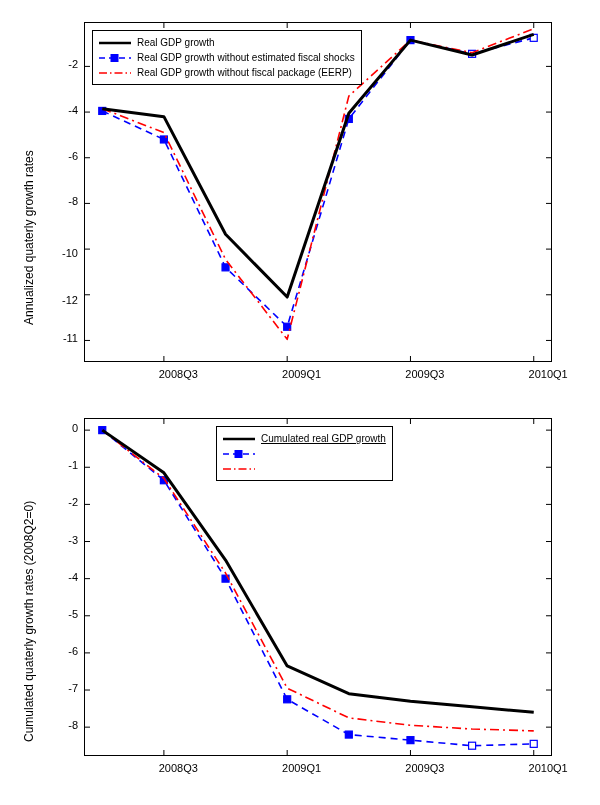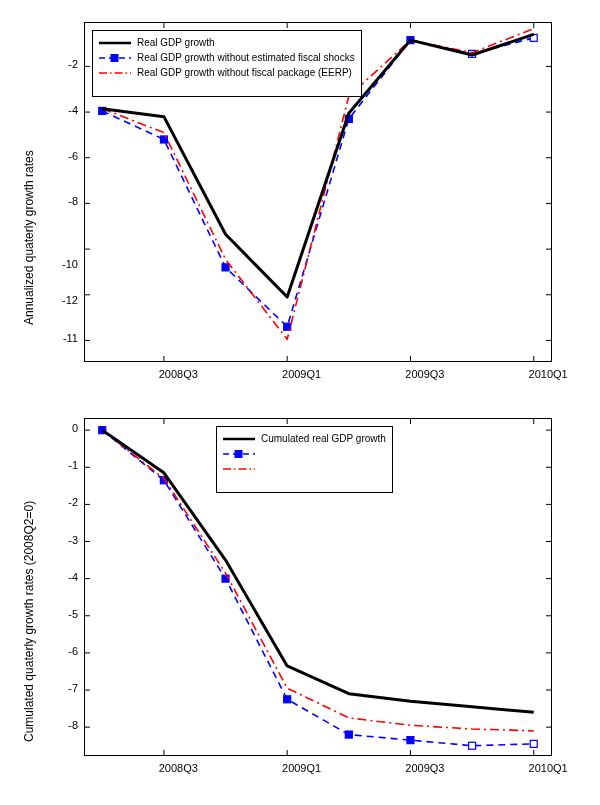--- a/index.html
+++ b/index.html
@@ -51,21 +51,21 @@
     color: #000;
     transform-origin: 0 0;
     transform: rotate(-90deg);
     white-space: nowrap;
   }
   .legend-box {
     position: absolute;
     box-sizing: border-box;
     border: 1px solid #000;
     background: #ffffff;
-    padding: 4px 6px 16px 5px;
+    padding: 4px 6px 4px 5px;
   }
   .legend-row {
     display: flex;
     align-items: center;
     height: 15px;
     white-space: nowrap;
   }
   .legend-sample {
     width: 34px;
     height: 12px;
@@ -120,21 +120,21 @@
           <rect x="445.24" y="11.34" width="7" height="7" fill="#ffffff" stroke="#0000ff" stroke-width="1.2"></rect>
           <polyline points="17.26,85.64 78.90,109.62 140.54,236.37 202.18,316.30 263.82,73.08 325.46,17.13 387.10,29.69 448.74,5.71" fill="none" stroke="#ff0000" stroke-width="1.6" stroke-dasharray="9,4,2,4" stroke-linejoin="round"></polyline>
           <polyline points="17.26,85.64 78.90,93.64 140.54,211.25 202.18,274.05 263.82,90.21 325.46,17.13 387.10,31.97 448.74,11.42" fill="none" stroke="#000000" stroke-width="3" stroke-linejoin="round"></polyline>
         </svg>
     </div>
 
     <div class="ylabel" style="left:22px; top:325px;">Annualized quaterly growth rates</div>
 
     <div class="ytick-label" style="left: 42px; top: 332.446px; width: 36px;">-11</div>
     <div class="ytick-label" style="left: 42px; top: 294px; width: 36px;">-12</div>
-    <div class="ytick-label" style="left: 42px; top: 258px; width: 36px;">-10</div>
+    <div class="ytick-label" style="left: 42px; top: 247px; width: 36px;">-10</div>
     <div class="ytick-label" style="left: 42px; top: 195.419px; width: 36px;">-8</div>
     <div class="ytick-label" style="left: 42px; top: 149.743px; width: 36px;">-6</div>
     <div class="ytick-label" style="left: 42px; top: 104.068px; width: 36px;">-4</div>
     <div class="ytick-label" style="left: 42px; top: 58.3919px; width: 36px;">-2</div>
 
     <div class="xtick-label" style="top: 368px; width: 70px; left: 127.899px;">2008Q3</div>
     <div class="xtick-label" style="top: 368px; width: 70px; left: 251.18px;">2009Q1</div>
     <div class="xtick-label" style="top: 368px; width: 70px; left: 374.46px;">2009Q3</div>
     <div class="xtick-label" style="top: 368px; width: 70px; left: 497.741px;">2010Q1</div>
 
@@ -222,21 +222,21 @@
     <div class="ytick-label" style="left: 42px; top: 207.773px; width: 36px;">-5</div>
     <div class="ytick-label" style="left: 42px; top: 244.901px; width: 36px;">-6</div>
     <div class="ytick-label" style="left: 42px; top: 282.028px; width: 36px;">-7</div>
     <div class="ytick-label" style="left: 42px; top: 319.155px; width: 36px;">-8</div>
 
     <div class="xtick-label" style="top: 362px; width: 70px; left: 127.899px;">2008Q3</div>
     <div class="xtick-label" style="top: 362px; width: 70px; left: 251.18px;">2009Q1</div>
     <div class="xtick-label" style="top: 362px; width: 70px; left: 374.46px;">2009Q3</div>
     <div class="xtick-label" style="top: 362px; width: 70px; left: 497.741px;">2010Q1</div>
 
-    <div class="legend-box" id="legend-bottom" style="left:216px; top:26px;">
+    <div class="legend-box" id="legend-bottom" style="left:216px; top:26px;text-decoration:underline;">
       <div class="legend-row">
         <span class="legend-sample">
           <svg width="34" height="12">
               <line x1="1" y1="6" x2="33" y2="6" stroke="#000000" stroke-width="2.5"></line>
             </svg>
         </span>
         <span class="legend-text">Cumulated real GDP growth</span>
       </div>
       <div class="legend-row">
         <span class="legend-sample">

